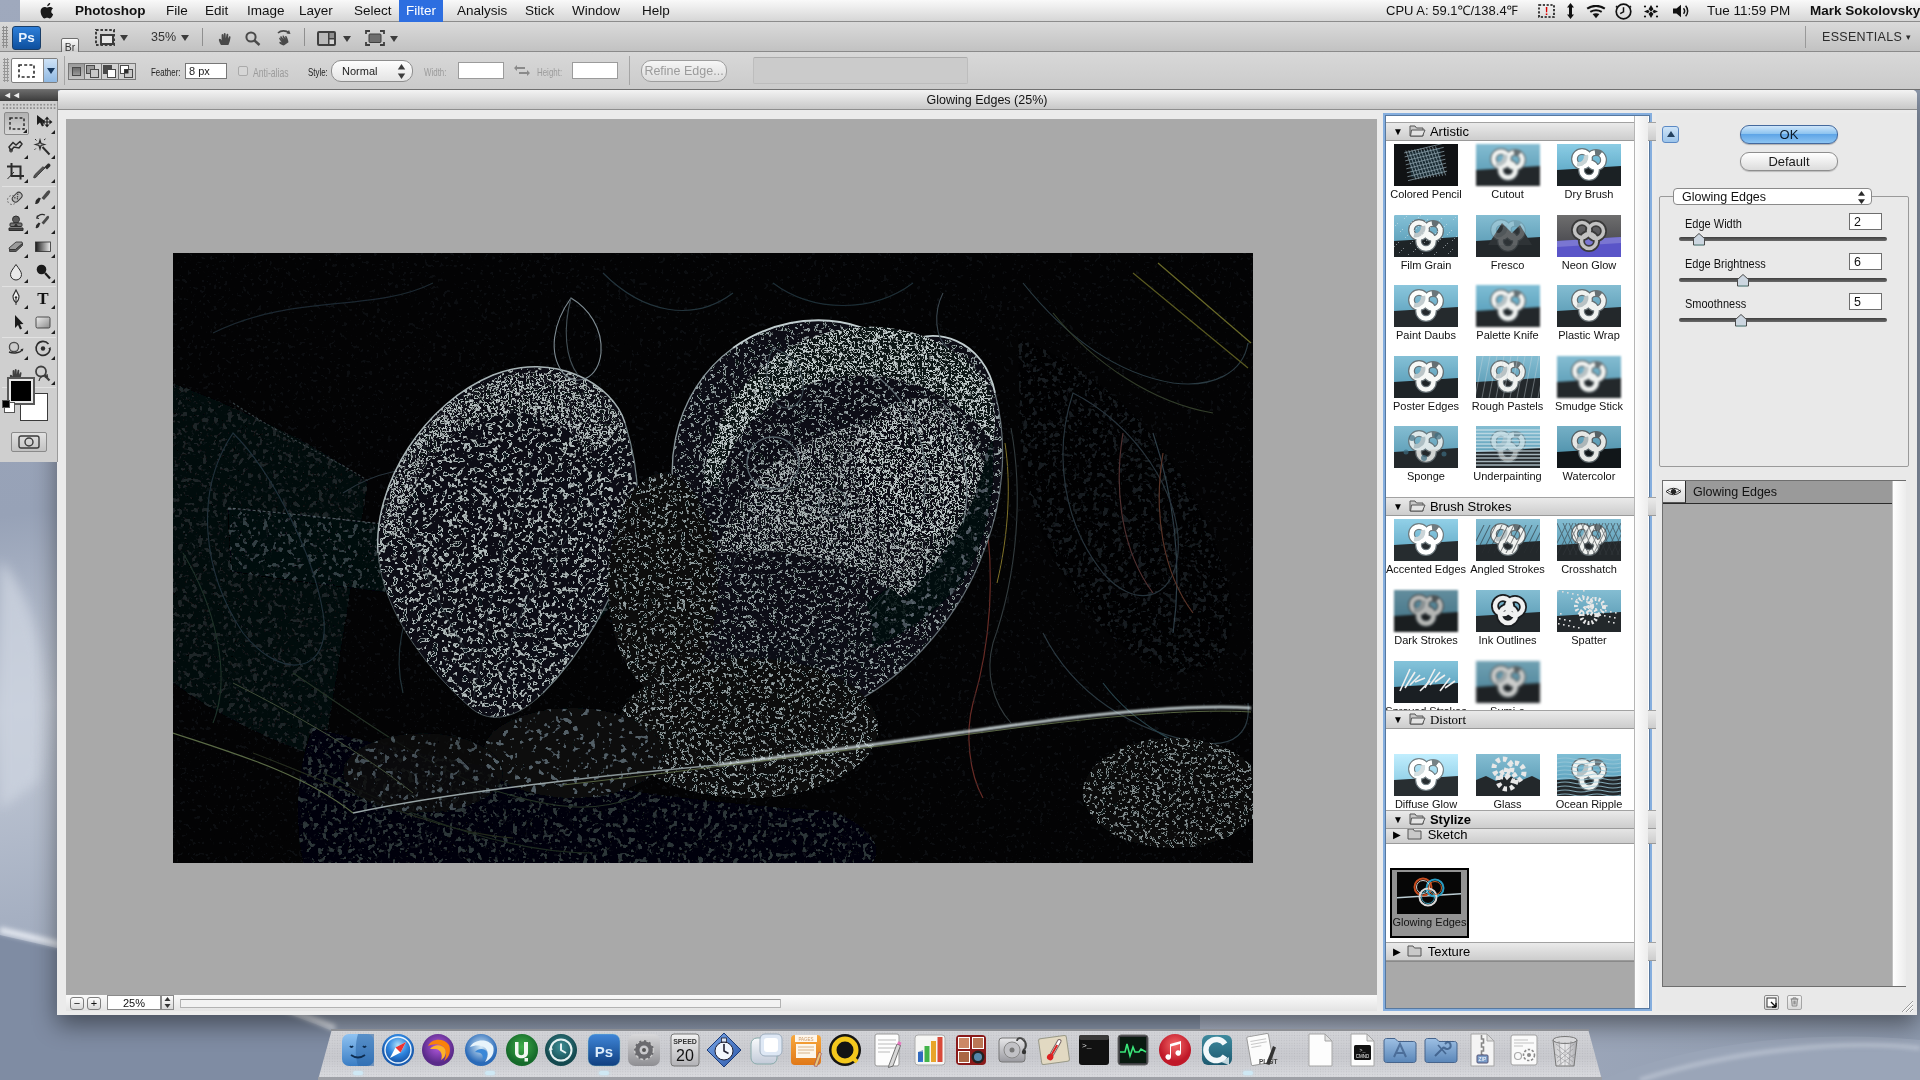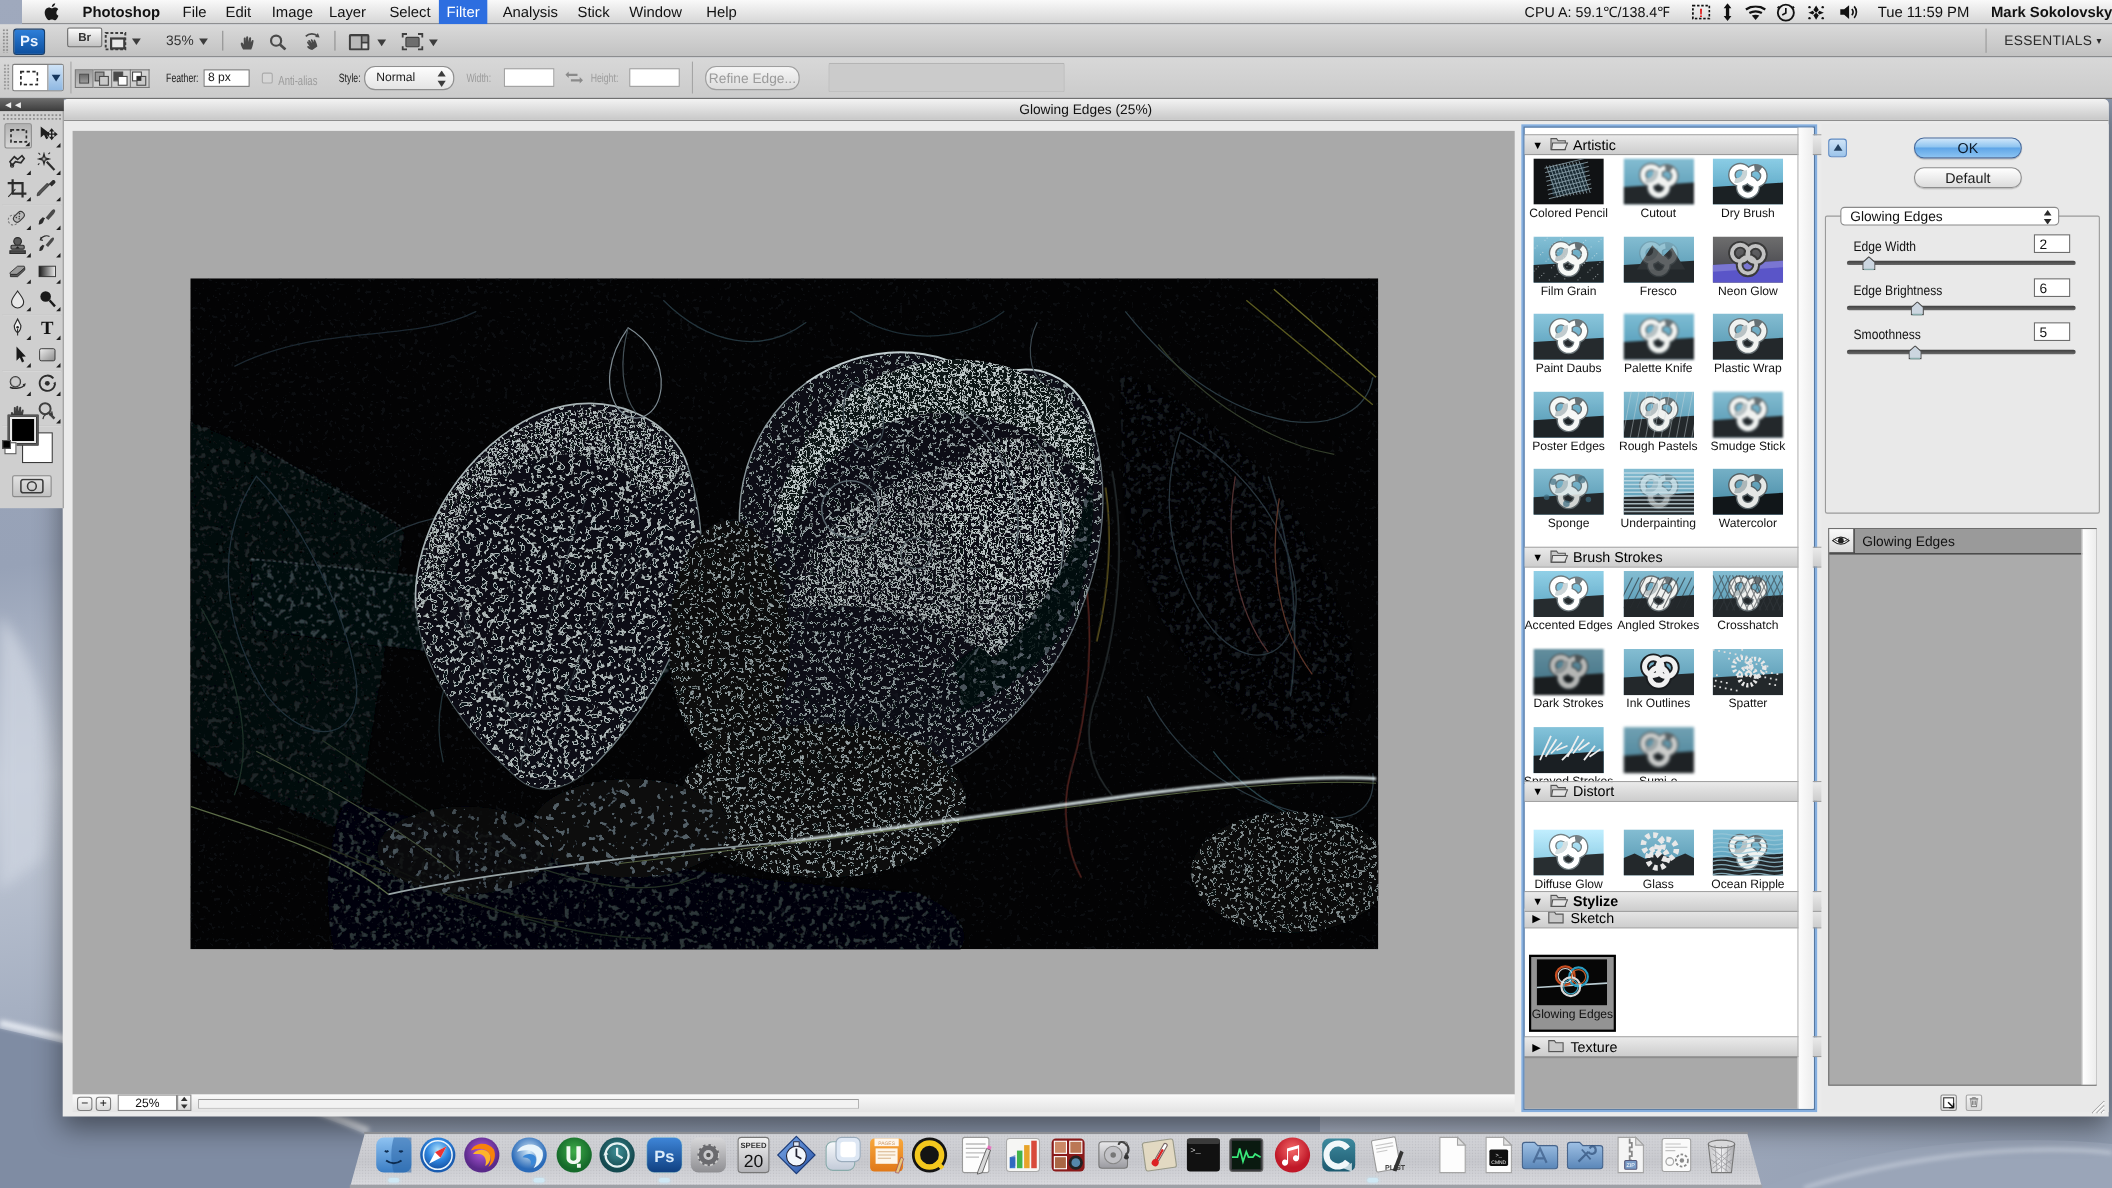--- a/index.html
+++ b/index.html
@@ -699,21 +699,21 @@
               <line x1="51" y1="27" x2="61" y2="20"></line>
             </g>
           </svg></div>
         <div class="tlabel" style="left:-15px;top:589px">Sprayed Strokes</div>
     <div class="thumb" style="left:89.5px;top:545px;background:none"><svg width="64" height="42" viewBox="0 0 64 42" style="filter:blur(1.6px) brightness(.85)">
             <rect width="64" height="42" fill="url(#sky)"></rect>
             <path d="M0 26 L64 22 L64 42 L0 42 Z" fill="#23282b"></path>
             <use href="#knot"></use>
           </svg></div>
         <div class="tlabel" style="left:66.5px;top:589px">Sumi-e</div>
-    <div class="phead" style="top:594px;"><span style="display:inline-block;margin:0 6px 0 7px;font-size:10px;position:relative;top:-1px">▼</span><svg width="17" height="12" viewBox="0 0 17 12" style="position:relative;top:1px;margin-right:4px">
+    <div class="phead" style="top:594px;font-family:Liberation Serif, serif;"><span style="display:inline-block;margin:0 6px 0 7px;font-size:10px;position:relative;top:-1px">▼</span><svg width="17" height="12" viewBox="0 0 17 12" style="position:relative;top:1px;margin-right:4px">
             <path d="M1 3 V11 H14 V3 H7.5 L6 1 H1 Z" fill="#c9c9c9" stroke="#555" stroke-width="1"></path>
             <path d="M2.5 5 H16 L13.5 11 H1.5 Z" fill="#e4e4e4" stroke="#555" stroke-width="1"></path>
           </svg>Distort</div>
     <div class="thumb" style="left:8px;top:637.5px;background:none"><svg width="64" height="42" viewBox="0 0 64 42" style="filter:brightness(1.15) blur(.4px)">
             <rect width="64" height="42" fill="url(#skyl)"></rect>
             <path d="M0 26 L64 22 L64 42 L0 42 Z" fill="#23282b"></path>
             <use href="#knot"></use>
           </svg></div>
         <div class="tlabel" style="left:-15px;top:681.5px">Diffuse Glow</div>
     <div class="thumb" style="left:89.5px;top:637.5px;background:none"><svg width="64" height="42" viewBox="0 0 64 42" style="">
@@ -1074,21 +1074,21 @@
     <svg class="abs" style="left:1652px;top:4px" width="18" height="14" viewBox="0 0 18 14">
         <path d="M1 4.5 H4.5 L9 .8 V13.2 L4.5 9.5 H1 Z" fill="#111"></path>
         <path d="M11.5 4.2 A4.4 4.4 0 0 1 11.5 9.8 M13.6 1.8 A7.6 7.6 0 0 1 13.6 12.2" fill="none" stroke="#111" stroke-width="1.5"></path>
       </svg>
     <div class="itm" style="left:1687px">Tue 11:59 PM</div>
     <div class="itm" style="left:1790px;font-weight:bold">Mark Sokolovsky</div>
   </div>
   <div id="appbar" class="abs">
     <div class="abs" style="left:2px;top:4px;width:6px;height:22px;background-image:radial-gradient(circle,#8f8f8f 1px,transparent 1.2px);background-size:3px 3px;"></div>
     <div class="abs" style="left:12px;top:4px;width:29px;height:24px;border-radius:3px;background:linear-gradient(#2e7fd9,#0d4f9e);border:1px solid #1a3e68;color:#eaf3ff;font-weight:bold;font-size:13.5px;text-align:center;line-height:22px">Ps</div>
-    <div class="abs" style="left:61px;top:3px;width:32px;height:18px;border-radius:2px;background:linear-gradient(#fdfdfd,#c2c2c2);border:1px solid #6e6e6e;color:#333;font-weight:bold;font-size:10.5px;text-align:center;line-height:16px">Br</div>
+    <div class="abs" style="left:61px;top:16px;width:18px;height:18px;border-radius:2px;background:linear-gradient(#fdfdfd,#c2c2c2);border:1px solid #6e6e6e;color:#333;font-weight:normal;font-size:10.5px;text-align:center;line-height:16px">Br</div>
     <svg class="abs" style="left:95px;top:7px" width="20" height="17" viewBox="0 0 20 17">
         <rect x="1" y="1" width="18" height="15" fill="none" stroke="#3c3c3c" stroke-width="2" stroke-dasharray="2.6 1.8"></rect>
         <rect x="5" y="5" width="14" height="11" fill="#3c3c3c"></rect>
         <rect x="7" y="7" width="10" height="7" fill="#e8e8e8"></rect>
       </svg>
     <div class="abs tri" style="left:120px;top:13px"></div>
     <div class="abs" style="left:151px;top:8px;font-size:12.5px;color:#333">35%</div>
     <div class="abs tri" style="left:181px;top:13px"></div>
     <div class="abs" style="left:202px;top:6px;width:1px;height:18px;background:#8f8f8f"></div>
     <svg class="abs" style="left:216px;top:8px" width="17" height="16" viewBox="0 0 17 16">

